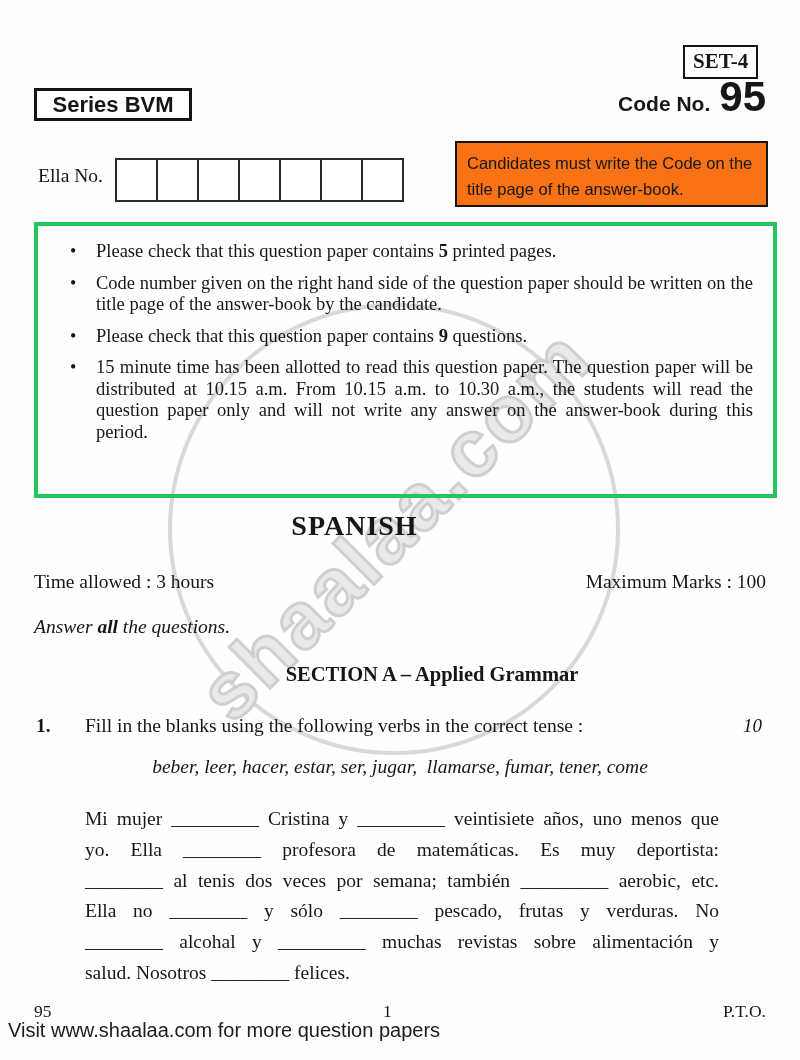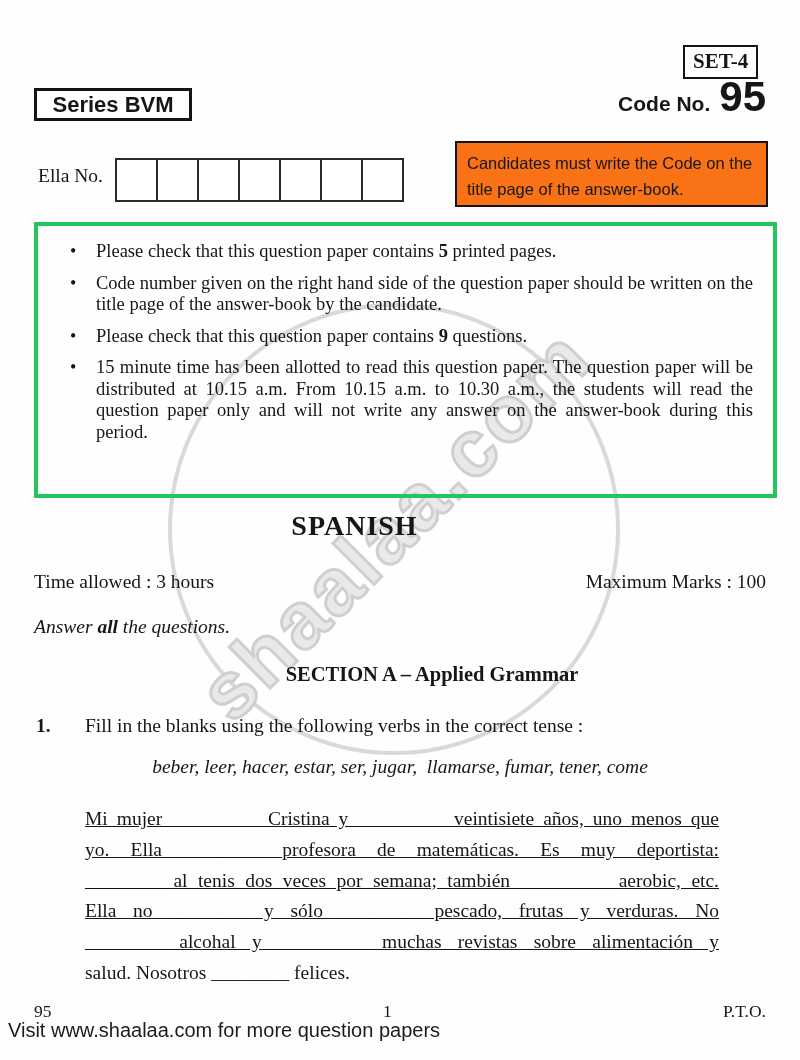--- a/index.html
+++ b/index.html
@@ -62,21 +62,21 @@
   .note-line { left:34px; top:616px; font-style:italic; font-size:19.5px; }
   .bi { font-weight:bold; }
   .section-heading { left:0; top:663px; width:800px; text-align:center; font-weight:bold; font-size:20.5px;padding-left:32px; }
 
   
   .q1-number { left:36px; top:715px; font-weight:bold; font-size:19.5px; }
   .q1-text { left:85px; top:715px; font-size:19.5px; }
   .q1-marks { left:0; top:715px; width:762px; text-align:right; font-style:italic; font-size:19px; }
   .q1-verbs { left:0; top:756px; width:800px; text-align:center; font-style:italic; font-size:19.5px; white-space:pre-wrap; }
   .q1-para { left:85px; top:804px; width:634px; font-size:19.5px; line-height:30.8px; }
-  .jline { text-align:justify; text-align-last:justify;text-decoration:underline; }
+  .jline { text-align:justify; text-align-last:justify; }
   .lline { text-align:left; }
 
   
   .footer-row { left:34px; top:1001px; width:732px; display:flex; justify-content:space-between; font-size:17.5px; }
   .visit-line { left:8px; top:1019px; font-size:20px; color:#1c1c1c; }
 </style>
 </head>
 <body>
 
 <div class="page">
@@ -123,20 +123,21 @@
   </div>
 
   <div class="abs note-line">
     <span>Answer </span><span class="bi">all</span><span> the questions.</span>
   </div>
 
   <div class="abs section-heading">SECTION A – Applied Grammar</div>
 
   <div class="abs q1-number">1.</div>
   <div class="abs q1-text">Fill in the blanks using the following verbs in the correct tense :</div>
+  <div class="abs q1-marks">10</div>
   <div class="abs q1-verbs">beber, leer, hacer, estar, ser, jugar,  llamarse, fumar, tener, come</div>
 
   <div class="abs q1-para">
     <div class="jline">Mi mujer _________ Cristina y _________ veintisiete años, uno menos que</div>
     <div class="jline">yo. Ella ________ profesora de matemáticas. Es muy deportista:</div>
     <div class="jline">________ al tenis dos veces por semana; también _________ aerobic, etc.</div>
     <div class="jline">Ella no ________ y sólo ________ pescado, frutas y verduras. No</div>
     <div class="jline">________ alcohal y _________ muchas revistas sobre alimentación y</div>
     <div class="lline">salud. Nosotros ________ felices.</div>
   </div>

